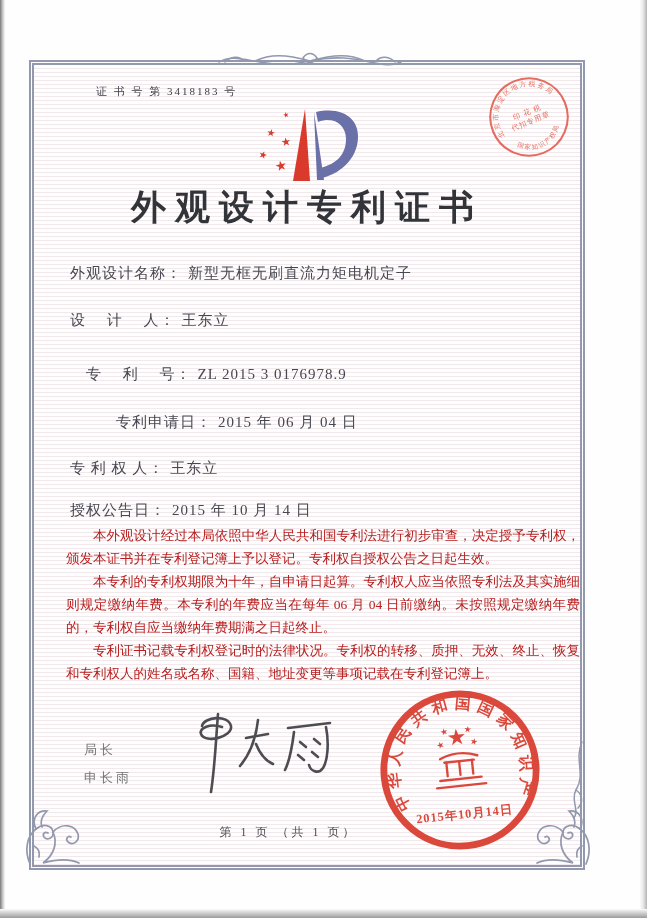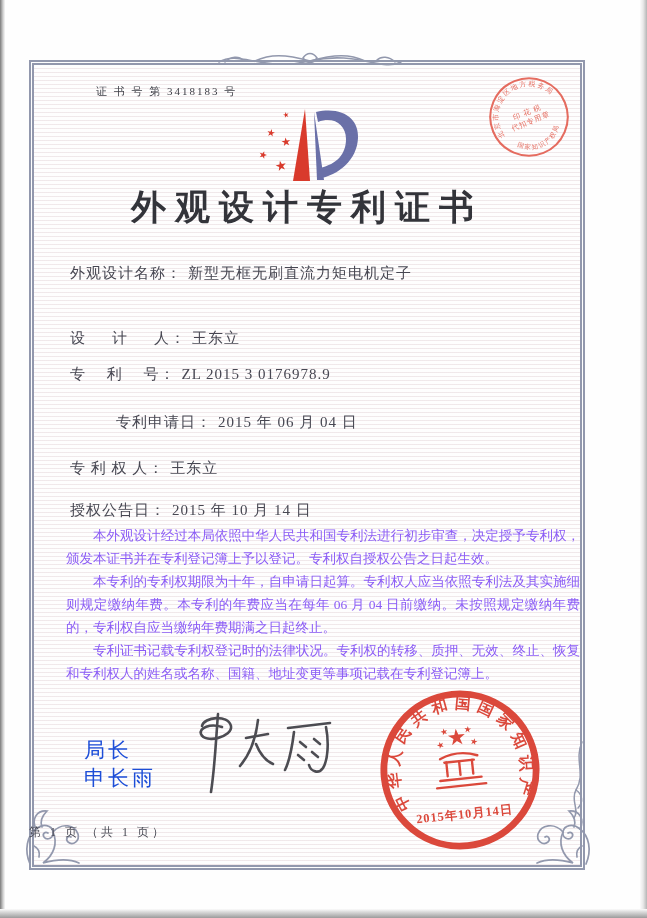--- a/index.html
+++ b/index.html
@@ -18,32 +18,32 @@
         border:5px double #9298ad;box-sizing:border-box;}
   .ornament{position:absolute;color:#9298ad;}
   .cert-no{position:absolute;left:96px;top:84px;font-size:11px;letter-spacing:2px;color:#3d3e46;}
   .logo{position:absolute;left:256px;top:103px;}
   .title{position:absolute;left:29px;top:184px;width:556px;text-align:center;
         font-size:35px;font-weight:600;letter-spacing:9px;color:#33343a;font-family:Liberation Serif, serif;}
   .field{position:absolute;left:70px;font-size:15px;color:#46475129;white-space:nowrap;}
   .field{color:#474752;}
   .field .flabel{letter-spacing:1px;text-align:center;}
   .field .fvalue{margin-left:6px;letter-spacing:1px;}
-  .f0{top:264px;} .f1{top:329px;font-family:Liberation Mono, monospace;} .f2{top:365px;} .f3{top:413px;margin-left:46px;} .f4{top:459px;} .f5{top:501px;}
+  .f0{top:264px;} .f1{top:311px;} .f2{top:365px;margin-left:16px;} .f3{top:413px;margin-left:46px;} .f4{top:459px;} .f5{top:501px;}
   .body-text{position:absolute;left:66px;top:524px;width:514px;font-size:13.5px;
-        line-height:23px;color:#8b5cf6;text-align:justify;}
+        line-height:23px;color:#b91c1c;text-align:justify;}
   .body-text p{margin:0;text-indent:2em;}
-  .signoff{position:absolute;left:84px;top:736px;font-size:21px;color:#1d4ed8;letter-spacing:3px;line-height:28px;}
+  .signoff{position:absolute;left:84px;top:736px;font-size:13px;color:#737373;letter-spacing:3px;line-height:28px;}
   .signature{position:absolute;left:172px;top:704px;}
   .seal{position:absolute;left:376px;top:686px;width:168px;height:168px;
         transform:rotate(-6deg);opacity:.92;}
   .stamp{position:absolute;left:486px;top:74px;width:86px;height:86px;
         transform:rotate(-22deg);opacity:.8;}
-  .footer{position:absolute;left:29px;top:824px;width:507px;text-align:left;
-        font-size:12px;letter-spacing:3px;color:#4a4b55;}
+  .footer{position:absolute;left:29px;top:824px;width:507px;text-align:center;
+        font-size:12px;letter-spacing:3px;color:#4a4b55;padding-left:6px;}
   svg text{font-family:"Liberation Serif","DejaVu Serif",serif;}
 </style>
 </head>
 <body>
 
 <div class="page">
 
   <svg width="0" height="0" style="position:absolute">
     <defs>
       <polygon id="star5" points="0,-1 0.225,-0.309 0.951,-0.309 0.363,0.118 0.588,0.809 0,0.382 -0.588,0.809 -0.363,0.118 -0.951,-0.309 -0.225,-0.309"></polygon>

